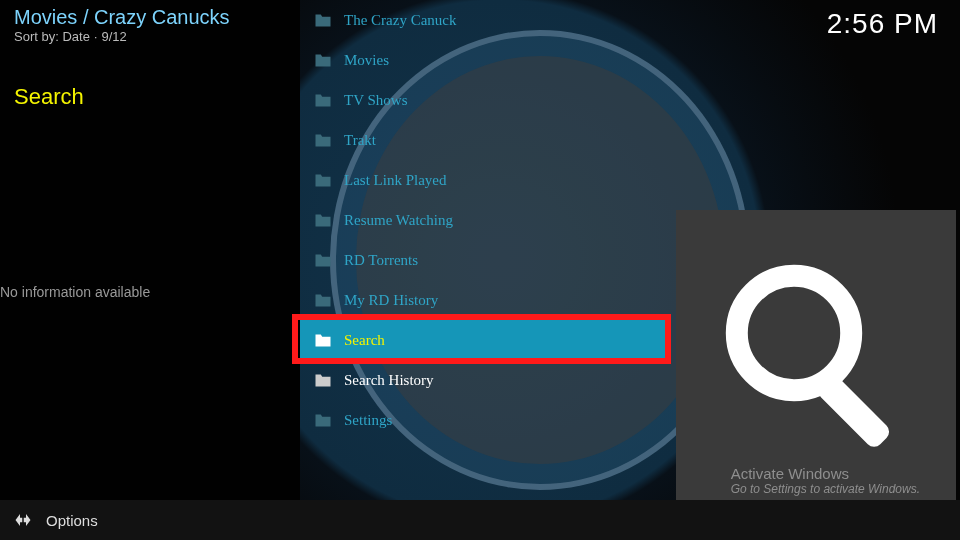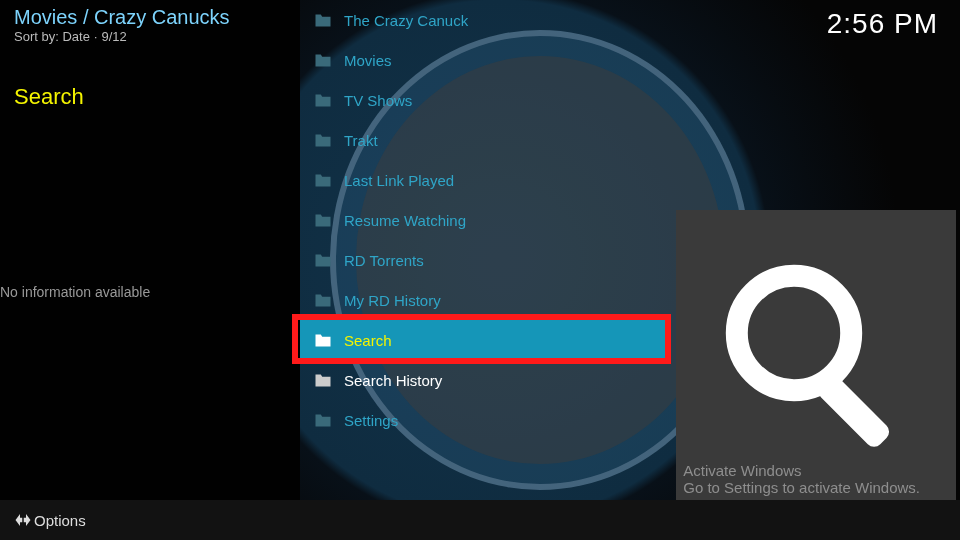--- a/index.html
+++ b/index.html
@@ -26,44 +26,44 @@
   .left { position: absolute; left: 0; top: 0; width: 300px; height: 500px; background: rgba(0,0,0,0.85); z-index: 3; }
   .breadcrumb { padding: 6px 14px 0 14px; font-size: 20px; color: #7dd3fc; }
   .sortline { padding: 0 14px; font-size: 13px; color: #bbb; }
   .selected-title { padding: 40px 14px 0 14px; font-size: 22px; color: #f4f400; }
   .noinfo { position: absolute; top: 284px; left: 0; width: 300px; text-align: left; font-size: 14px; color: #999; }
 
   
   .list { position: absolute; left: 300px; top: 0; width: 365px; height: 500px; z-index: 4; }
   .row { height: 40px; display: flex; align-items: center; padding-left: 14px; gap: 12px; cursor: pointer; }
   .row .folder-icon { width: 18px; height: 14px; flex: 0 0 18px; }
-  .row .label { font-size: 15px; }
+  .row .label { font-size: 15px; font-family: Liberation Serif, serif; }
   .row.default .label { color: #2fa5c7; }
   .row.default .folder-icon svg path { fill: #3a6a7a; }
   .row.selected { background: #1596b8; }
   .row.selected .label { color: #f4f400; }
   .row.selected .folder-icon svg path { fill: #ffffff; }
   .row.white .label { color: #fff; }
   .row.white .folder-icon svg path { fill: #cccccc; }
 
   
   .highlight-rect { position: absolute; border: 6px solid #ff1a1a; pointer-events: none; z-index: 10; }
 
   
   .clock { position: absolute; top: 8px; right: 22px; font-size: 28px; color: #fff; font-weight: 300; letter-spacing: 1px; z-index: 6; text-align: right; }
 
   
   .preview { position: absolute; right: 4px; bottom: 40px; width: 280px; height: 290px; background: #3a3a3a; z-index: 5; display:flex; align-items:center; justify-content:center; }
   .preview svg { width: 220px; height: 220px; }
   .activate { position: absolute; right: 40px; bottom: 44px; z-index: 9; color: #8e8e8e; }
   .activate .t1 { font-size: 15px; }
-  .activate .t2 { font-size: 15px; }
+  .activate .t2 { font-size: 12px; font-style: italic; }
 
   
-  .bottom { position: absolute; left: 0; bottom: 0; height: 40px; width: 960px; background: #121212; display:flex; align-items:center; padding-left: 14px; gap: 2px; z-index: 7; font-size: 15px; color: #ddd; }
+  .bottom { position: absolute; left: 0; bottom: 0; height: 40px; width: 960px; background: #121212; display:flex; align-items:center; padding-left: 14px; gap: 14px; z-index: 7; font-size: 15px; color: #ddd; }
   .bottom .arrow-icon { width: 18px; height: 18px; }
 </style>
 </head>
 <body>
 
 <div class="bg"></div>
 <div class="bgcircle"></div>
 
 <div class="left">
   <div class="breadcrumb">Movies / Crazy Canucks</div>

